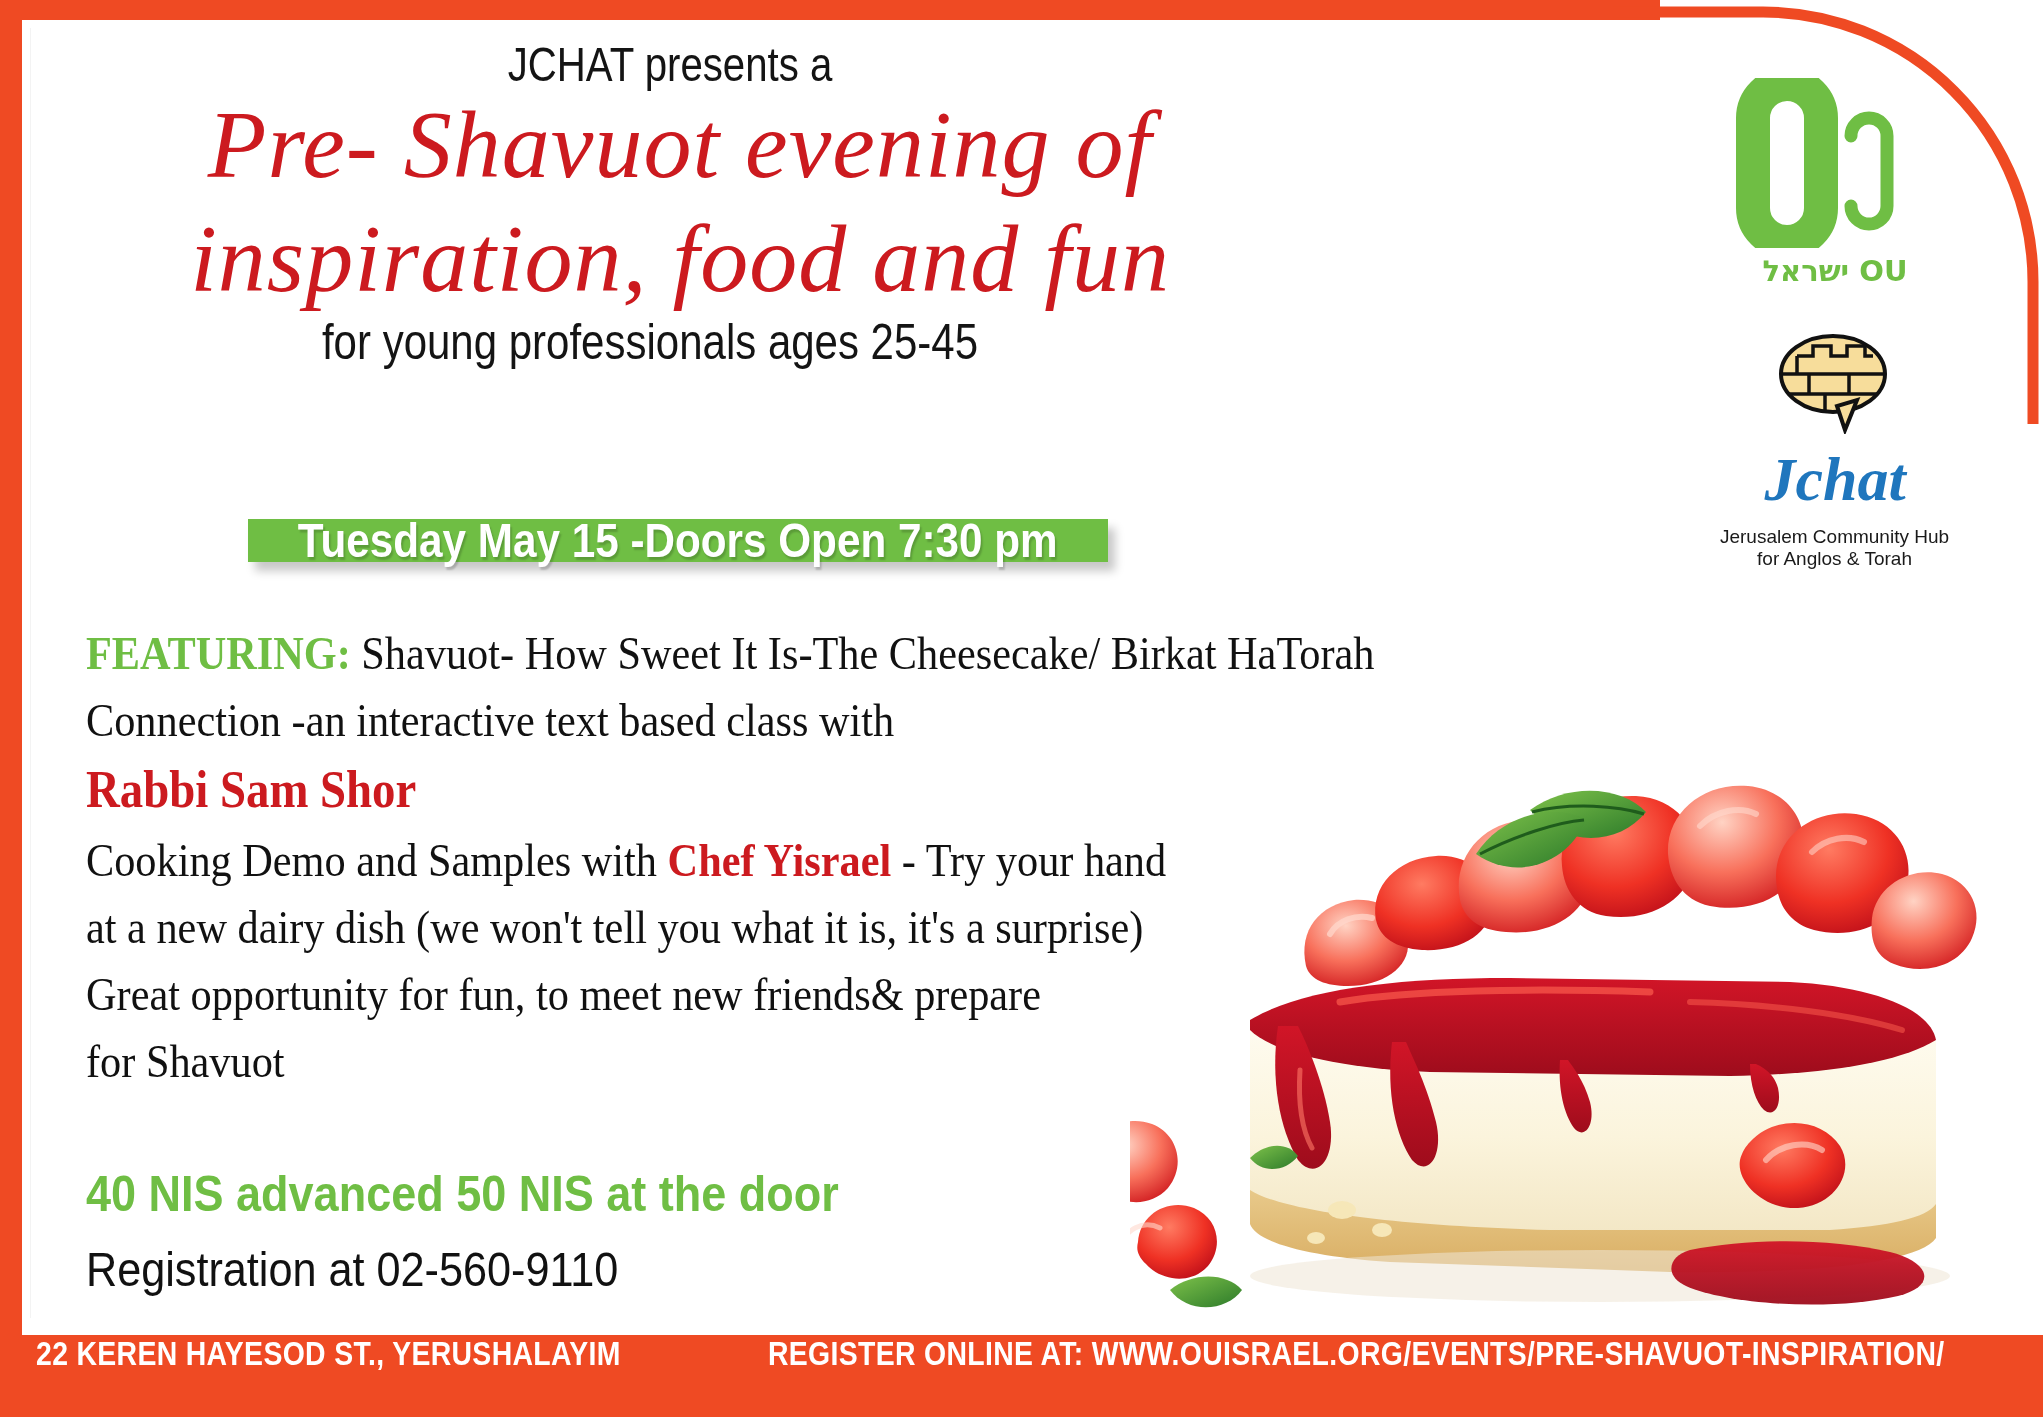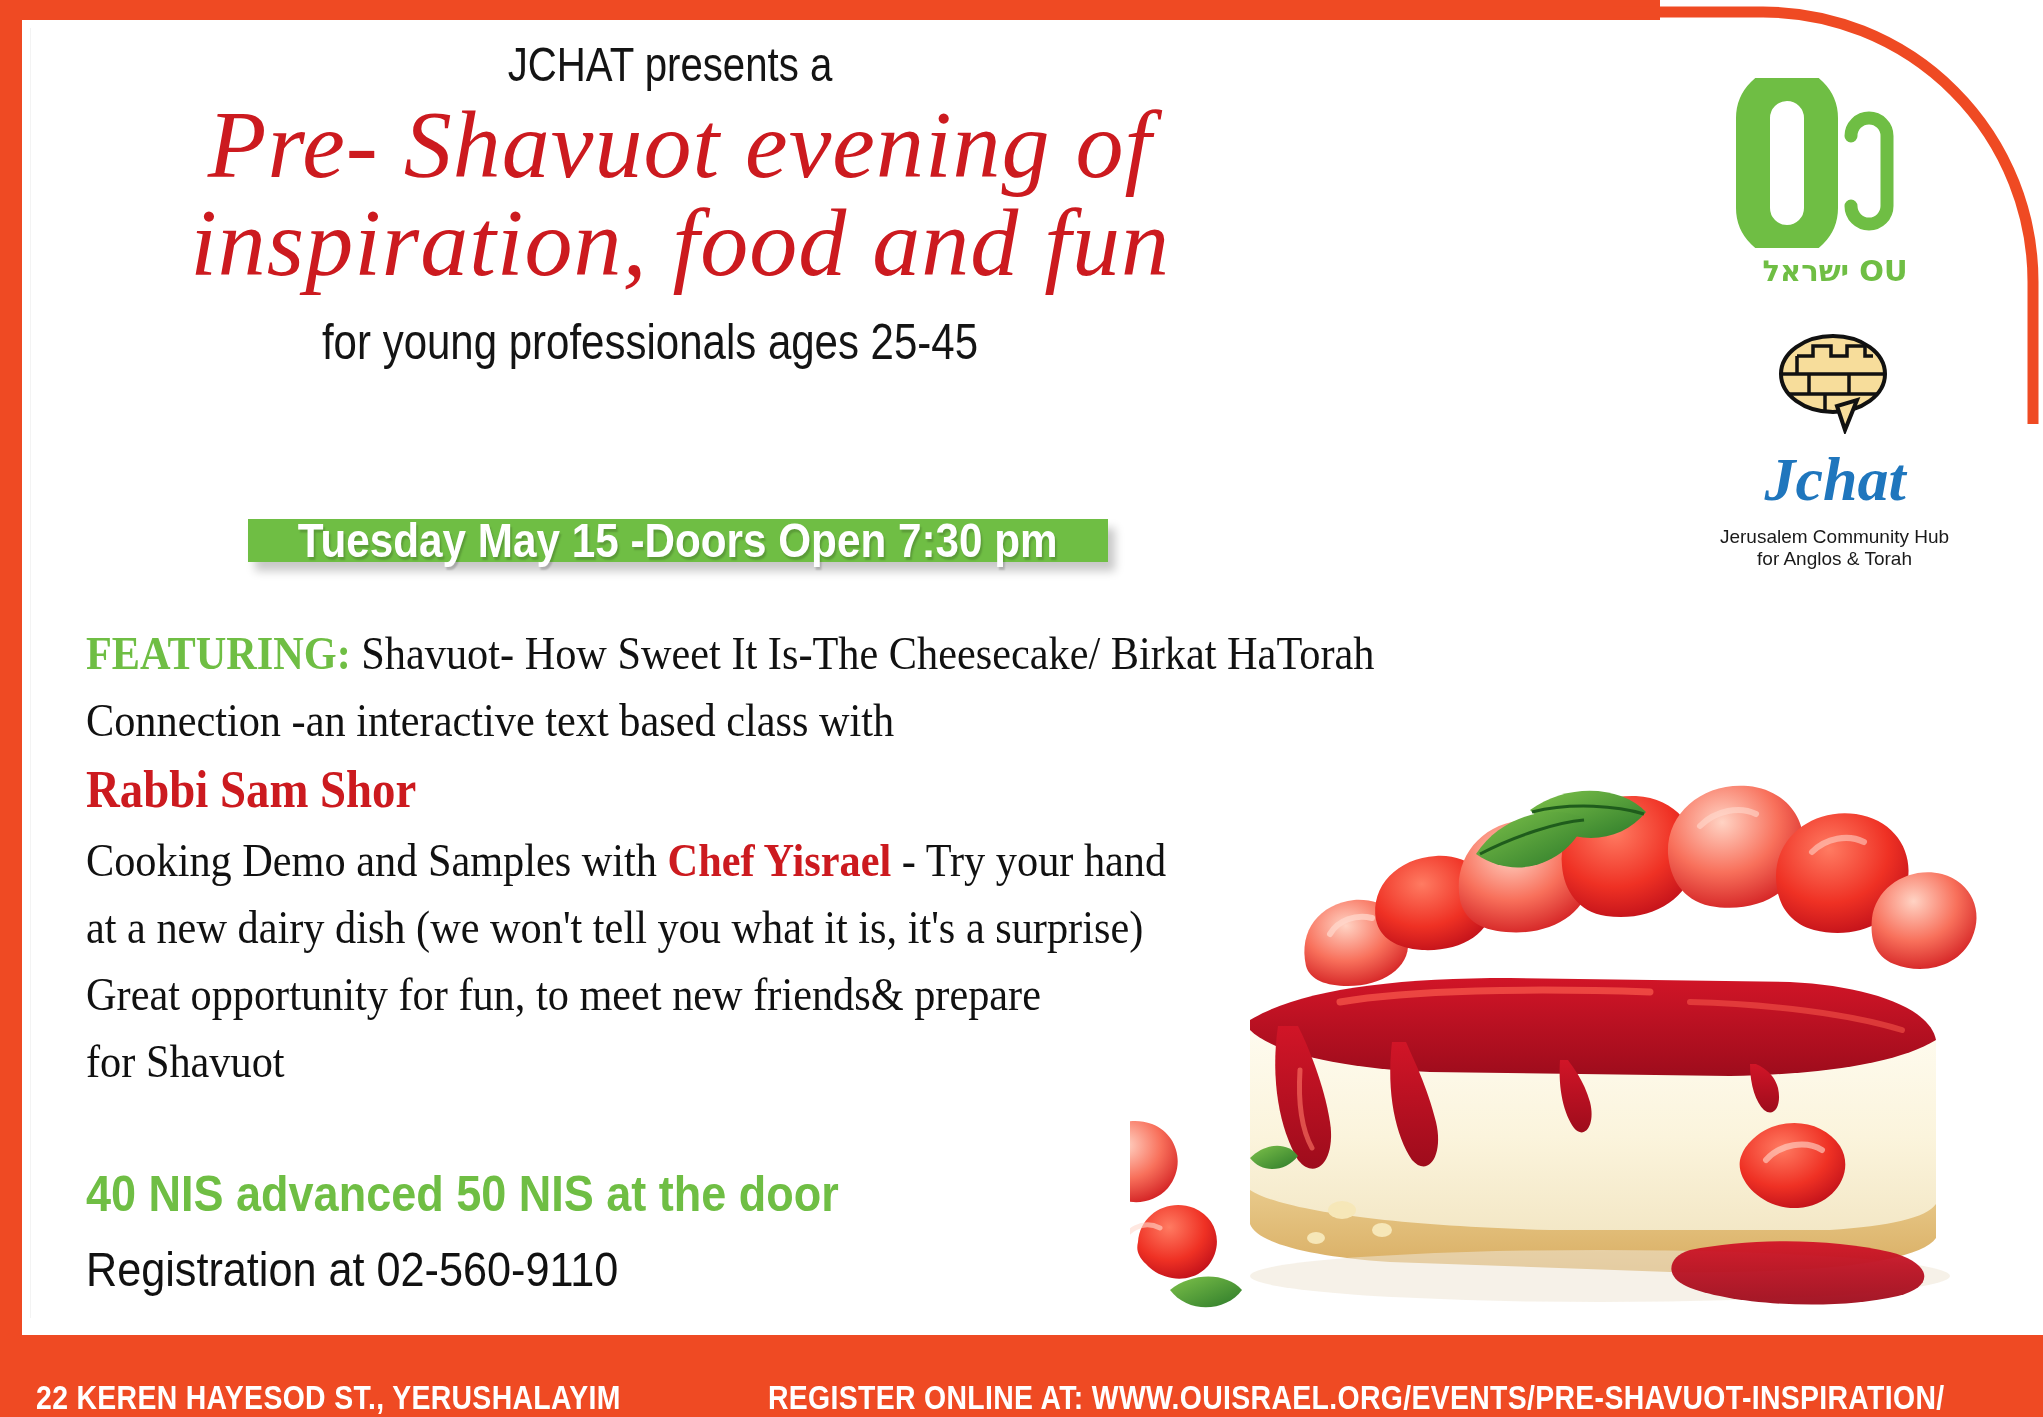--- a/index.html
+++ b/index.html
@@ -13,21 +13,21 @@
   .frame-left{position:absolute;left:0;top:0;width:22px;height:1417px;background:#ef4a23;}
   .frame-top{position:absolute;left:0;top:0;width:1660px;height:20px;background:#ef4a23;}
   .frame-corner{position:absolute;right:0;top:-6px;width:430px;height:430px;overflow:hidden;}
   .frame-corner svg{display:block;}
   .frame-bottom{position:absolute;left:0;bottom:0;width:2043px;height:82px;background:#ef4a23;}
   .inner-hairline{position:absolute;left:30px;top:28px;width:1px;height:1290px;background:#f3f3f3;}
 
   
   .footer-row{
     position:absolute;left:0;bottom:0;width:2043px;height:82px;
-    display:flex;align-items:flex-end;
+    display:flex;align-items:flex-start;
   }
   .footer-addr{
     color:#ffffff;font-size:33px;letter-spacing:.4px;
     font-family:"Liberation Sans Narrow","Liberation Sans",sans-serif;
     transform:scaleX(.86);transform-origin:left center;
     margin-left:36px;white-space:nowrap;font-weight:600;
   }
   .footer-sep{
     width:3px;height:46px;background:#ffffff;opacity:.95;margin:0 22px 0 -62px;
   }
@@ -45,21 +45,21 @@
     font-size:49px;color:#141414;transform:scaleX(.82);
   }
   .title{
     position:absolute;left:120px;top:98px;width:1120px;text-align:center;
     color:#cc1a1f;
     font-family:"Liberation Serif","DejaVu Serif",serif;
     font-style:italic;font-size:96px;line-height:.98;
     letter-spacing:1px;
   }
   .title .l1{display:block;}
-  .title .l2{display:block;margin-top:4px;}
+  .title .l2{display:block;margin-top:20px;}
   .subtitle{
     position:absolute;left:0;top:313px;width:1300px;text-align:center;
     font-family:"Liberation Sans Narrow","Liberation Sans",sans-serif;
     font-size:50px;color:#141414;transform:scaleX(.84);
   }
 
   
   .date-banner{
     position:absolute;left:248px;top:519px;width:860px;height:43px;
     background:#6fbe44;box-shadow:7px 9px 9px rgba(0,0,0,.22);

